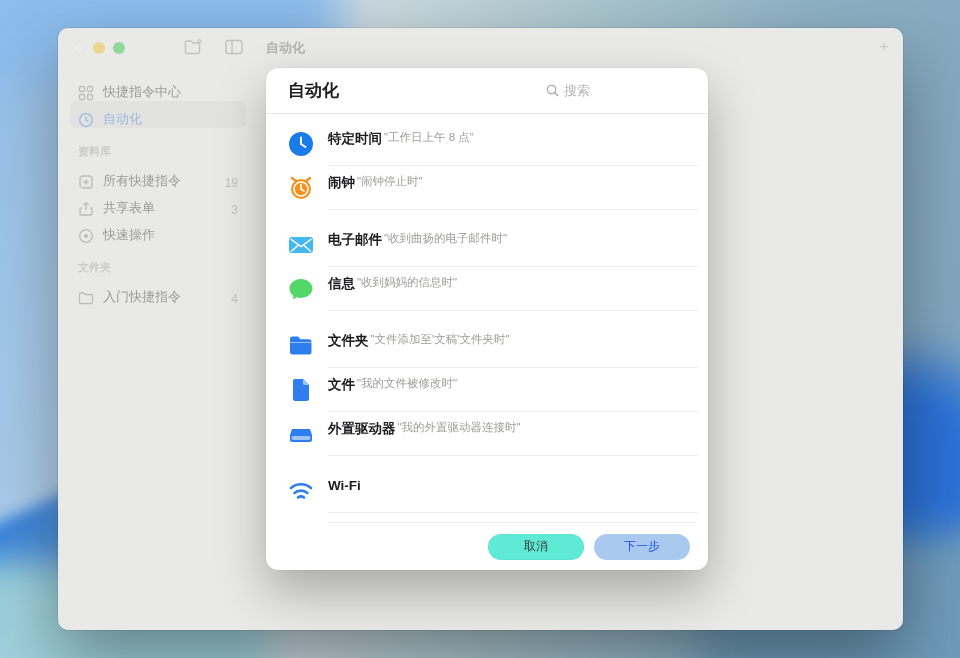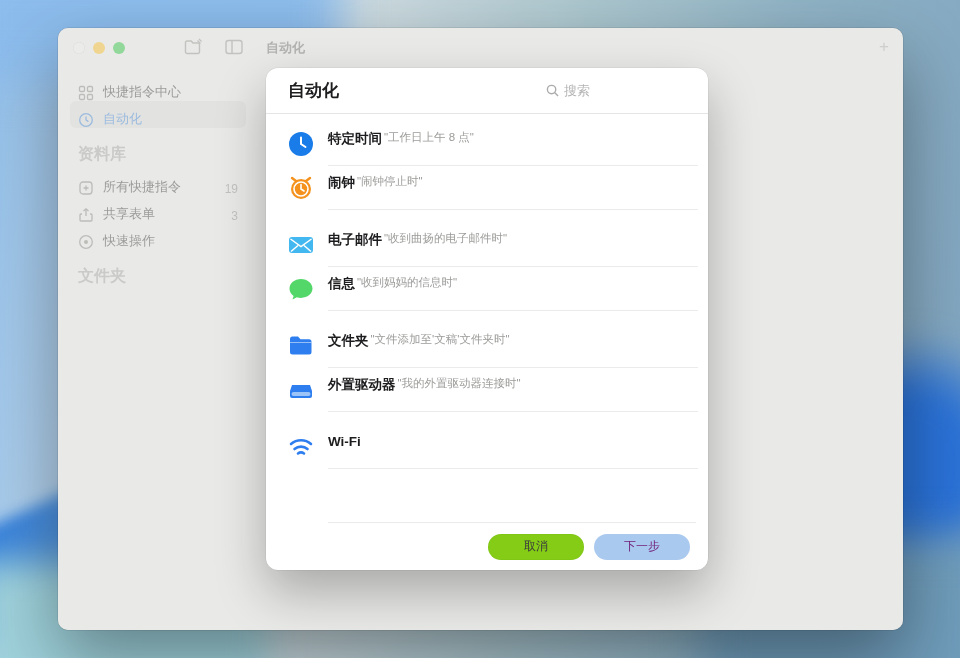--- a/index.html
+++ b/index.html
@@ -38,21 +38,21 @@
 
   
   .sidebar { position:absolute; left:0; top:38px; bottom:0; width:200px; padding:8px 12px; }
   .side-row { display:flex; align-items:flex-end; gap:9px; height:27px; padding:0 8px;
     border-radius:6px; font-size:13px; color:#4c4c4a; }
   .side-row .cnt { margin-left:auto; color:#9a9a98; font-size:12px; }
   .side-row.selected { background:rgba(0,0,0,0.055); color:#4d8cd6; }
   .side-row.selected .s-ic { color:#4d8cd6; }
   .s-ic { width:16px; height:16px; color:#8e8e8c; flex:0 0 16px; }
   .s-ic svg { width:16px; height:16px; display:block; }
-  .side-head { margin:16px 8px 4px; font-size:16px; color:#ababa9; font-weight:700; }
+  .side-head { margin:16px 8px 4px; font-size:11px; color:#ababa9; font-weight:700; }
 
   
   .dim { position:absolute; inset:0; background:rgba(233,233,231,0.5); border-radius:10px; }
 
   
   .dialog { position:absolute; left:208px; top:40px; width:442px; height:502px;
     background:#ffffff; border-radius:12px;
     box-shadow:0 22px 50px rgba(0,0,0,0.28), 0 0 0 0.5px rgba(0,0,0,0.08);
     display:flex; flex-direction:column; overflow:hidden; }
   .dlg-header { height:46px; flex:0 0 46px; display:flex; align-items:center;
@@ -74,22 +74,22 @@
   .row-text { display:flex; flex-direction:row; gap:2px; padding-top:0; }
   .row-title { font-size:13.5px; font-weight:700; color:#1d1d1f; line-height:16px; }
   .row-sub { font-size:11.5px; color:#9c9c9a; line-height:13px; }
 
   .list-cut-line { height:1px; margin:0 12px 0 62px; background:rgba(0,0,0,0.08); }
 
   .dlg-footer { flex:1; display:flex; align-items:center; justify-content:flex-end;
     gap:10px; padding:0 18px; }
   .btn { height:26px; min-width:96px; padding:0 24px; border:none; border-radius:13px;
     font-size:12px; font-family:inherit; display:flex; align-items:center; justify-content:center; }
-  .btn-cancel { background:#84cc16; color:#3a3a3c; box-shadow:inset 0 0 0 0.5px rgba(0,0,0,0.05); }
-  .btn-next { background:#a9c9ef; color:#701a75; }
+  .btn-cancel { background:#5eead4; color:#3a3a3c; box-shadow:inset 0 0 0 0.5px rgba(0,0,0,0.05); }
+  .btn-next { background:#a9c9ef; color:#1d4ed8; }
 </style>
 </head>
 <body>
 
 <div class="wp wp-topleft"></div>
 <div class="wp wp-right-blue"></div>
 <div class="wp wp-right-teal"></div>
 <div class="wp wp-left-blue"></div>
 <div class="wp wp-left-aqua"></div>
 
@@ -163,20 +163,29 @@
         <svg viewBox="0 0 16 16" fill="none" stroke="currentColor" stroke-width="1.3">
           <circle cx="8" cy="8" r="6.3"></circle>
             <circle cx="8" cy="8" r="2" fill="currentColor" stroke="none"></circle>
         </svg>
       </span>
       <span>快速操作</span>
       <span class="cnt"></span>
     </div>
 
     <div class="side-head">文件夹</div>
+    <div class="side-row">
+      <span class="s-ic">
+        <svg viewBox="0 0 16 16" fill="none" stroke="currentColor" stroke-width="1.3">
+          <path d="M1.5 4 V12 a1.5 1.5 0 0 0 1.5 1.5 h10 a1.5 1.5 0 0 0 1.5-1.5 V6 a1.5 1.5 0 0 0-1.5-1.5 H7.5 L6 3 H3 A1.5 1.5 0 0 0 1.5 4 Z"></path>
+        </svg>
+      </span>
+      <span>入门快捷指令</span>
+      <span class="cnt">4</span>
+    </div>
   </div>
 
   <div class="dim"></div>
 
   <div class="dialog">
     <div class="dlg-header">
       <div class="dlg-title">自动化</div>
       <div class="dlg-search">
         <svg viewBox="0 0 14 14" fill="none" stroke="currentColor" stroke-width="1.5">
           <circle cx="6" cy="6" r="4.5"></circle>
@@ -247,20 +256,32 @@
             <path d="M2 6 a2.5 2.5 0 0 1 2.5-2.5 h5.5 l2.5 2.8 h8.5 A2.5 2.5 0 0 1 23.5 8.8 V19 a2.5 2.5 0 0 1-2.5 2.5 h-16.5 A2.5 2.5 0 0 1 2 19 Z" fill="#2e7ef0"></path>
             <path d="M2 9.5 h21.5" stroke="#fff" stroke-width="1" opacity="0.5"></path>
             </svg>
         </span>
         <span class="row-text">
           <span class="row-title">文件夹</span>
           <span class="row-sub">"文件添加至'文稿'文件夹时"</span>
         </span>
       </div>
 
+      <div class="row">
+        <span class="row-icon">
+          <svg viewBox="0 0 26 26">
+            <path d="M5 4 a2 2 0 0 1 2-2 h8 l6 6 v14 a2 2 0 0 1-2 2 H7 a2 2 0 0 1-2-2 Z" fill="#2e7ef0"></path>
+            <path d="M15 2 v4.5 a1.5 1.5 0 0 0 1.5 1.5 H21 Z" fill="#9cc4f7"></path>
+            </svg>
+        </span>
+        <span class="row-text">
+          <span class="row-title">文件</span>
+          <span class="row-sub">"我的文件被修改时"</span>
+        </span>
+      </div>
 
       <div class="row">
         <span class="row-icon">
           <svg viewBox="0 0 26 26">
             <path d="M4 8 h18 l2 6 v5 a2 2 0 0 1-2 2 H4 a2 2 0 0 1-2-2 v-5 Z" fill="#2e7ef0"></path>
             <rect x="3.5" y="15" width="19" height="4" rx="2" fill="#9cc4f7"></rect>
             </svg>
         </span>
         <span class="row-text">
           <span class="row-title">外置驱动器</span>

